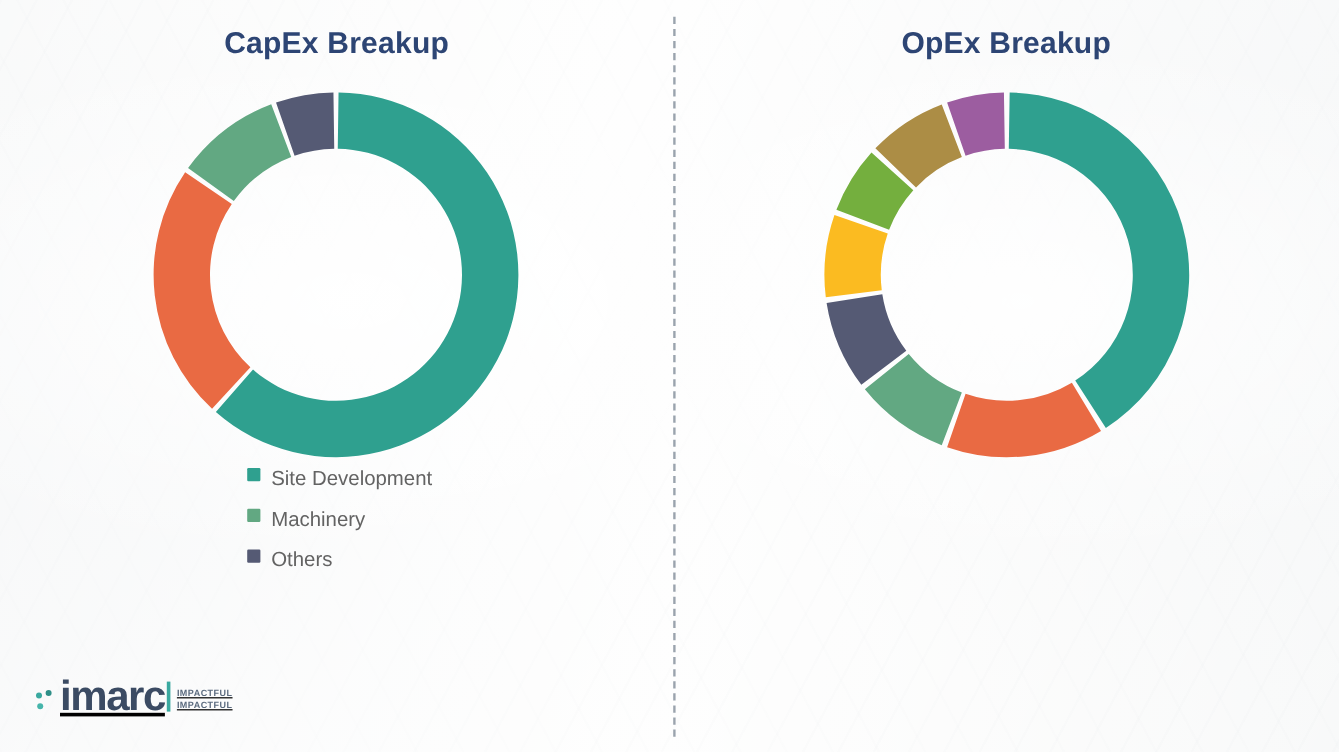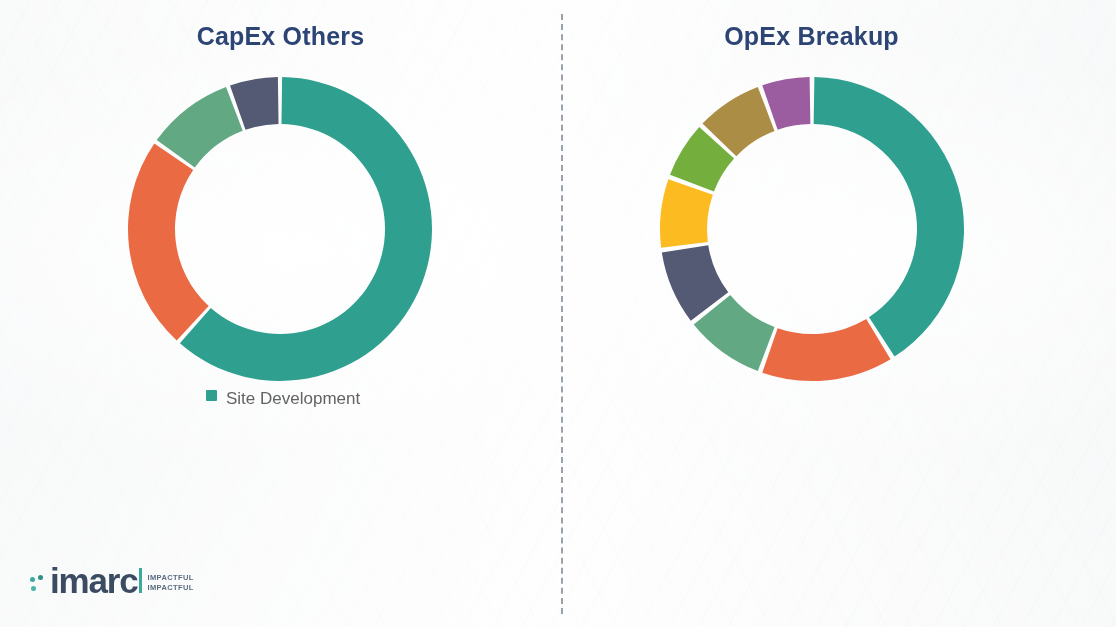--- a/index.html
+++ b/index.html
@@ -26,21 +26,21 @@
     position:absolute; inset:0;
     background:
       radial-gradient(ellipse 60% 52% at 26% 40%, rgba(255,255,255,.93), rgba(255,255,255,0) 70%),
       radial-gradient(ellipse 58% 52% at 76% 40%, rgba(255,255,255,.90), rgba(255,255,255,0) 70%);
     z-index:1;
   }
   #stage{ position:absolute; inset:0; z-index:3; }
 
   .panel{ position:absolute; top:0; height:627px; }
   #capex-panel{ left:0; width:561px; }
-  #opex-panel{ left:534px; width:555px;text-decoration:underline; }
+  #opex-panel{ left:561px; width:555px;text-decoration:underline; }
 
   .panel-title{
     position:absolute; left:0; right:0; top:22px;
     text-align:center;
     font-size:25px;
     font-weight:bold;
     color:#2d4574;
     letter-spacing:.2px;
   }
 
@@ -76,20 +76,21 @@
     border-left:2px dashed #9aa3ad;
     z-index:4;
   }
 
   
   #logo{
     position:absolute;
     left:30px; top:565px;
     display:flex; align-items:flex-end;
     z-index:5;
+    text-decoration:underline;
   }
   #logo-dots{
     position:relative;
     width:18px; height:22px;
     margin-right:2px;
   }
   #logo-dots i{
     position:absolute;
     display:block;
     background:#3aa9a0;
@@ -121,39 +122,47 @@
 </style>
 </head>
 <body>
 
 <div id="bg-texture"></div>
 <div id="bg-wash"></div>
 
 <div id="stage">
 
   <div class="panel" id="capex-panel">
-    <div class="panel-title">CapEx Others</div>
+    <div class="panel-title">CapEx Breakup</div>
     <div class="donut" id="capex-donut">
       <svg viewBox="0 0 312 312">
         <g id="capex-slices">
             <path d="M 158.12225141155008 4.014816350585761 A 152 152 0 1 1 55.8792020619606 270.36706615215013
           L 86.83760668753858 235.0035654340511 A 105 105 0 1 0 157.46602893561027 51.01023497902305 Z" fill="#2FA08F"></path>
             <path d="M 52.72492175224947 267.5269394044372 A 152 152 0 0 1 30.28375271026657 70.5633265664762
           L 69.15653970117098 96.98124532552632 A 105 105 0 0 0 84.65866305254076 233.041635772802 Z" fill="#E96A43"></path>
             <path d="M 32.71829951362231 67.0864334019433 A 152 152 0 0 1 102.02374171396306 13.906497187805826
           L 118.71376894714554 57.843303978418504 A 105 105 0 0 0 70.83829900612068 94.57944412634241 Z" fill="#62A882"></path>
             <path d="M 106.01226969573538 12.454791723902872 A 152 152 0 0 1 153.8777485884499 4.014816350585761
           L 154.53397106438973 51.01023497902305 A 105 105 0 0 0 121.46900209244879 56.840481125064485 Z" fill="#555A74"></path>
           </g>
       </svg>
     </div>
     <div class="legend" id="capex-legend">
         <div class="legend-item">
           <span class="swatch" style="background: rgb(47, 160, 143);"></span>
           <span class="legend-label">Site Development</span>
+        </div>
+        <div class="legend-item">
+          <span class="swatch" style="background: rgb(98, 168, 130);"></span>
+          <span class="legend-label">Machinery</span>
+        </div>
+        <div class="legend-item">
+          <span class="swatch" style="background: rgb(85, 90, 116);"></span>
+          <span class="legend-label">Others</span>
         </div>
       </div>
   </div>
 
   <div class="panel" id="opex-panel">
     <div class="panel-title">OpEx Breakup</div>
     <div class="donut" id="opex-donut">
       <svg viewBox="0 0 312 312">
         <g id="opex-slices">
             <path d="M 158.38751223139673 4.018751862787582 A 152 152 0 0 1 238.56251639250195 283.62221940923075

